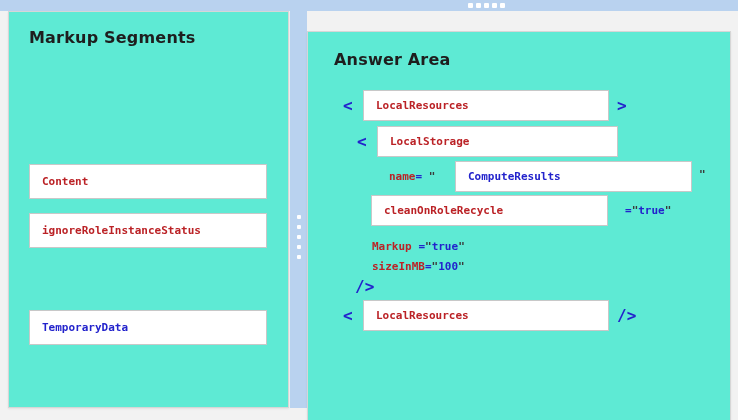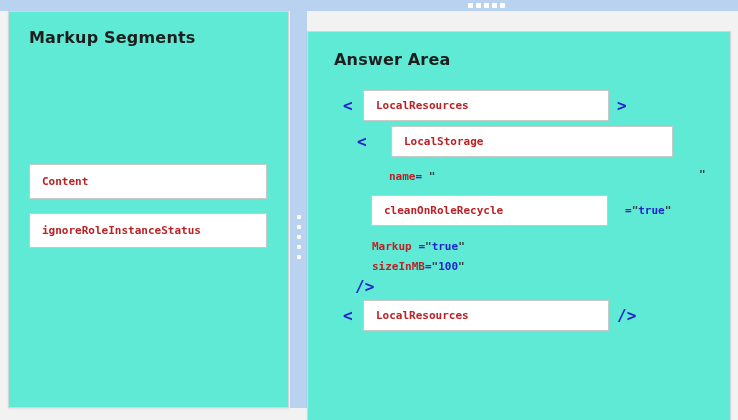--- a/index.html
+++ b/index.html
@@ -90,20 +90,23 @@
   <h1 class="heading">Markup Segments</h1>
 
   <div class="drag-box" style="top:152px">
     <span class="code" data-color="red">Content</span>
   </div>
 
   <div class="drag-box" style="top:201px">
     <span class="code" data-color="red">ignoreRoleInstanceStatus</span>
   </div>
 
+  <div class="drag-box" style="top:298px">
+    <span class="code" data-color="blue">TemporaryData</span>
+  </div>
 </div>
 
 <div class="splitter">
   <div class="grip-v">
     <i></i>
       <i></i>
       <i></i>
       <i></i>
       <i></i>
   </div>
@@ -112,25 +115,28 @@
 <div class="panel panel-right">
   <h1 class="heading" style="left:26px;top:18px">Answer Area</h1>
 
   <span class="code tok bracket" style="left:35px;top:63px">&lt;</span>
   <div class="slot" style="left:55px;top:58px;width:246px">
     <span class="code" data-color="red">LocalResources</span>
   </div>
   <span class="code tok bracket" style="left:309px;top:63px">&gt;</span>
 
   <span class="code tok bracket" style="left:49px;top:99px">&lt;</span>
-  <div class="slot" style="left:83px;top:94px;width:282px">
+  <div class="slot" style="left:69px;top:94px;width:241px">
     <span class="code" data-color="red">LocalStorage</span>
   </div>
 
   <span class="code tok" style="left:81px;top:134px"><span class="tok-red">name</span><span class="tok-blue">=</span><span> </span><span class="tok-dark">"</span></span>
+  <div class="slot" style="left:147px;top:129px;width:237px">
+    <span class="code" data-color="blue">ComputeResults</span>
+  </div>
   <span class="code tok tok-dark" style="left:391px;top:132px">"</span>
 
   <div class="slot" style="left:63px;top:163px;width:237px">
     <span class="code" data-color="red">cleanOnRoleRecycle</span>
   </div>
   <span class="code tok" style="left:317px;top:168px"><span class="tok-blue">=</span><span class="tok-dark">"</span><span class="tok-blue">true</span><span class="tok-dark">"</span></span>
 
   <span class="code tok" style="left:64px;top:204px"><span class="tok-red">Markup</span><span> </span><span class="tok-blue">=</span><span class="tok-dark">"</span><span class="tok-blue">true</span><span class="tok-dark">"</span></span>
 
   <span class="code tok" style="left:64px;top:224px"><span class="tok-red">sizeInMB</span><span class="tok-blue">=</span><span class="tok-dark">"</span><span class="tok-blue">100</span><span class="tok-dark">"</span></span>

